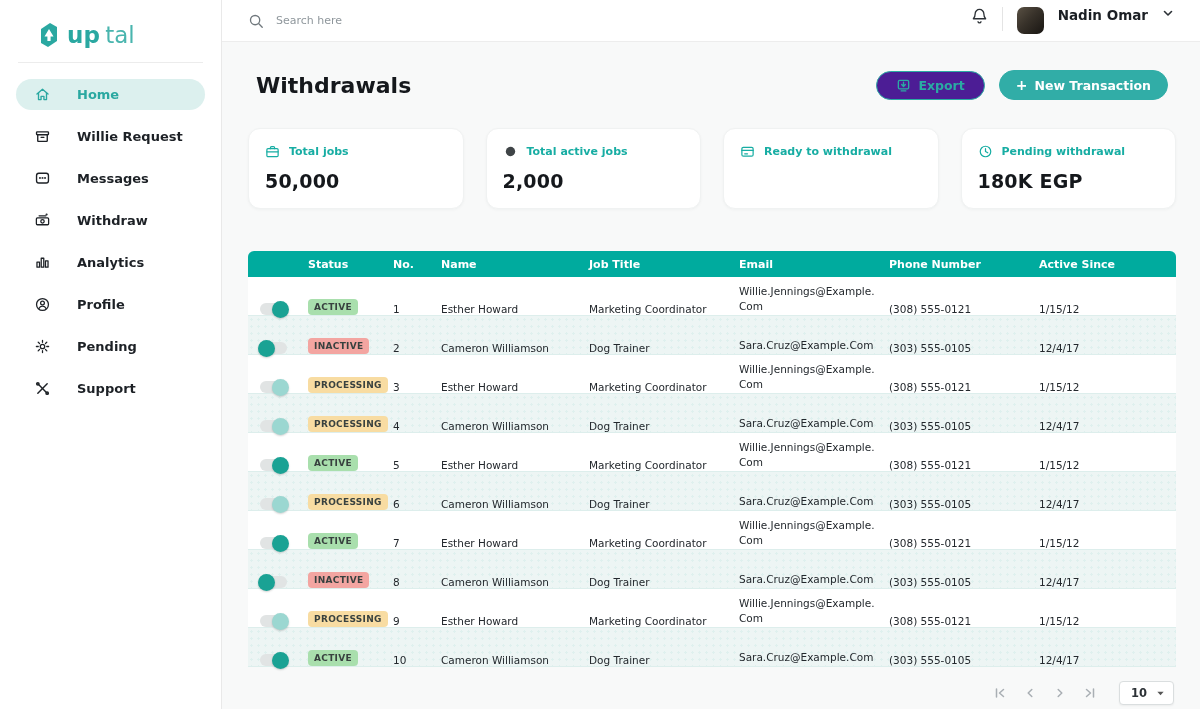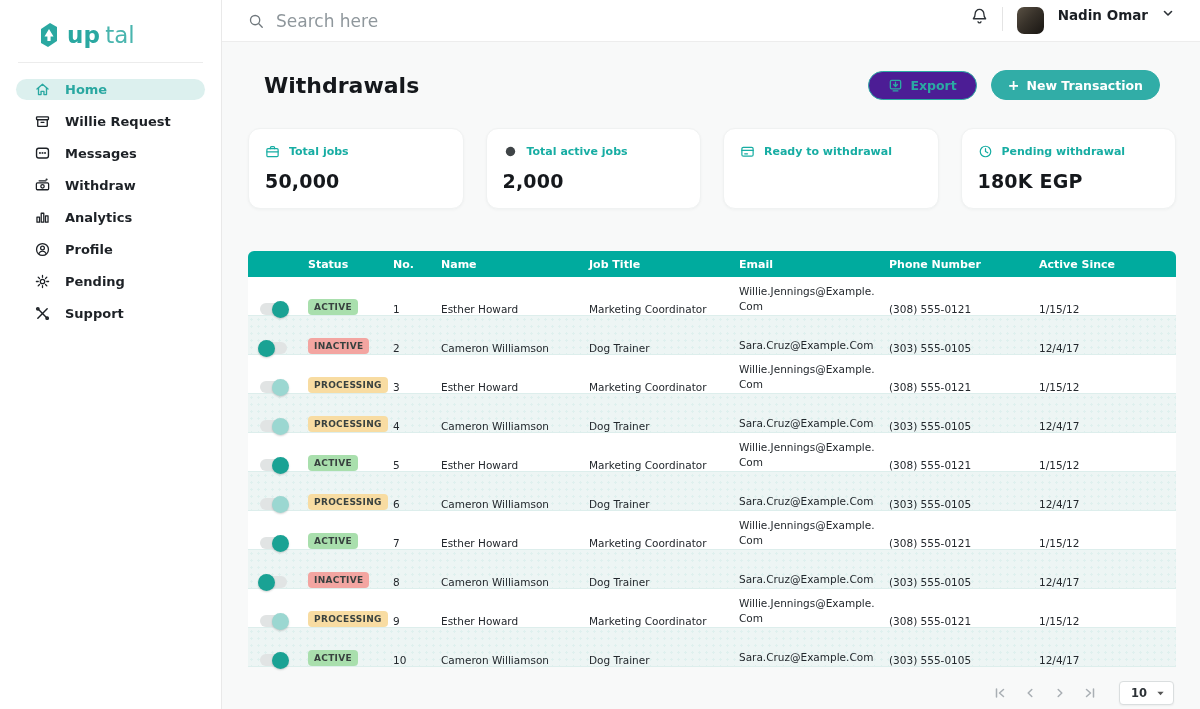--- a/index.html
+++ b/index.html
@@ -10,46 +10,46 @@
   }
   .app { display:flex; width:1200px; height:709px; }
 
   
   .sidebar { width:222px; min-width:222px; background:#fff; border-right:1px solid #e9e9e9; padding-top:16px; }
   .logo-row { display:flex; align-items:center; gap:7px; padding:6px 0 14px 38px; }
   .logo-up { font-size:23px; font-weight:700; color:#2aa8a1; letter-spacing:.2px; }
   .logo-tal { font-size:23px; font-weight:400; color:#49b5ae; margin-left:-2px; }
   .logo-divider { border-bottom:1px solid #ececec; margin:0 18px 16px 18px; }
   .nav { padding:0 16px; }
-  .nav-item { display:flex; align-items:center; gap:14px; padding:8px 18px; height:21px;
+  .nav-item { display:flex; align-items:center; gap:26px; padding:8px 18px; height:31px;
     border-radius:17px; font-size:13px; font-weight:700; color:#1d2126; margin-bottom:11px; cursor:pointer; }
   .nav-item.active { background:#dcf0ee; color:#2aa8a1; }
   .nico { display:flex; align-items:center; }
   .nico svg { width:17px; height:17px; }
 
   
   .main { flex:1; display:flex; flex-direction:column; min-width:0; }
   .topbar { height:42px; min-height:42px; background:#fff; border-bottom:1px solid #ededed;
     display:flex; align-items:center; padding:0 26px; }
   .search { display:flex; align-items:center; gap:12px; flex:1; }
   .search svg { width:16px; height:16px; }
-  .search input { border:none; outline:none; font-size:17px; color:#000000; width:320px; background:transparent;
+  .search input { border:none; outline:none; font-size:11px; color:#000000; width:320px; background:transparent;
     font-family:"DejaVu Sans","Liberation Sans",sans-serif; }
   .search input::placeholder { color:#8f979c; }
   .top-right { display:flex; align-items:flex-start; gap:14px; }
   .bell svg { width:17px; height:19px; display:block; }
   .top-divider { width:1px; height:24px; background:#e4e4e4; }
   .avatar { width:27px; height:27px; border-radius:7px;
     background:linear-gradient(135deg,#5a5144 0%,#38322a 45%,#181512 100%); }
   .user-name { font-size:13.5px; font-weight:700; color:#1b1f24; }
   .chev svg { width:12px; height:12px; display:block; }
 
   .content { flex:1; background:#f8f9f9; padding:20px 24px 0 26px; }
 
-  .page-head { display:flex; justify-content:space-between; align-items:center; margin:8px 16px 0; }
+  .page-head { display:flex; justify-content:space-between; align-items:center; margin:8px 8px 0; }
   .page-title { font-size:22px; font-weight:700; color:#15181c; }
   .head-actions { display:flex; gap:14px; align-items:center; }
   .btn { display:flex; align-items:center; gap:7px; border-radius:17px; font-size:12.5px; font-weight:700;
     cursor:pointer; font-family:"DejaVu Sans","Liberation Sans",sans-serif; }
   .btn-export { background:#4c1d95; border:1.5px solid #2aaba3; color:#2aaba3; padding:6px 19px; }
   .btn-export svg { width:15px; height:15px; }
   .btn-new { background:#31ada7; border:1.5px solid #31ada7; color:#fff; padding:6px 16px; }
   .btn-new .plus { font-size:14px; font-weight:700; }
 
   

